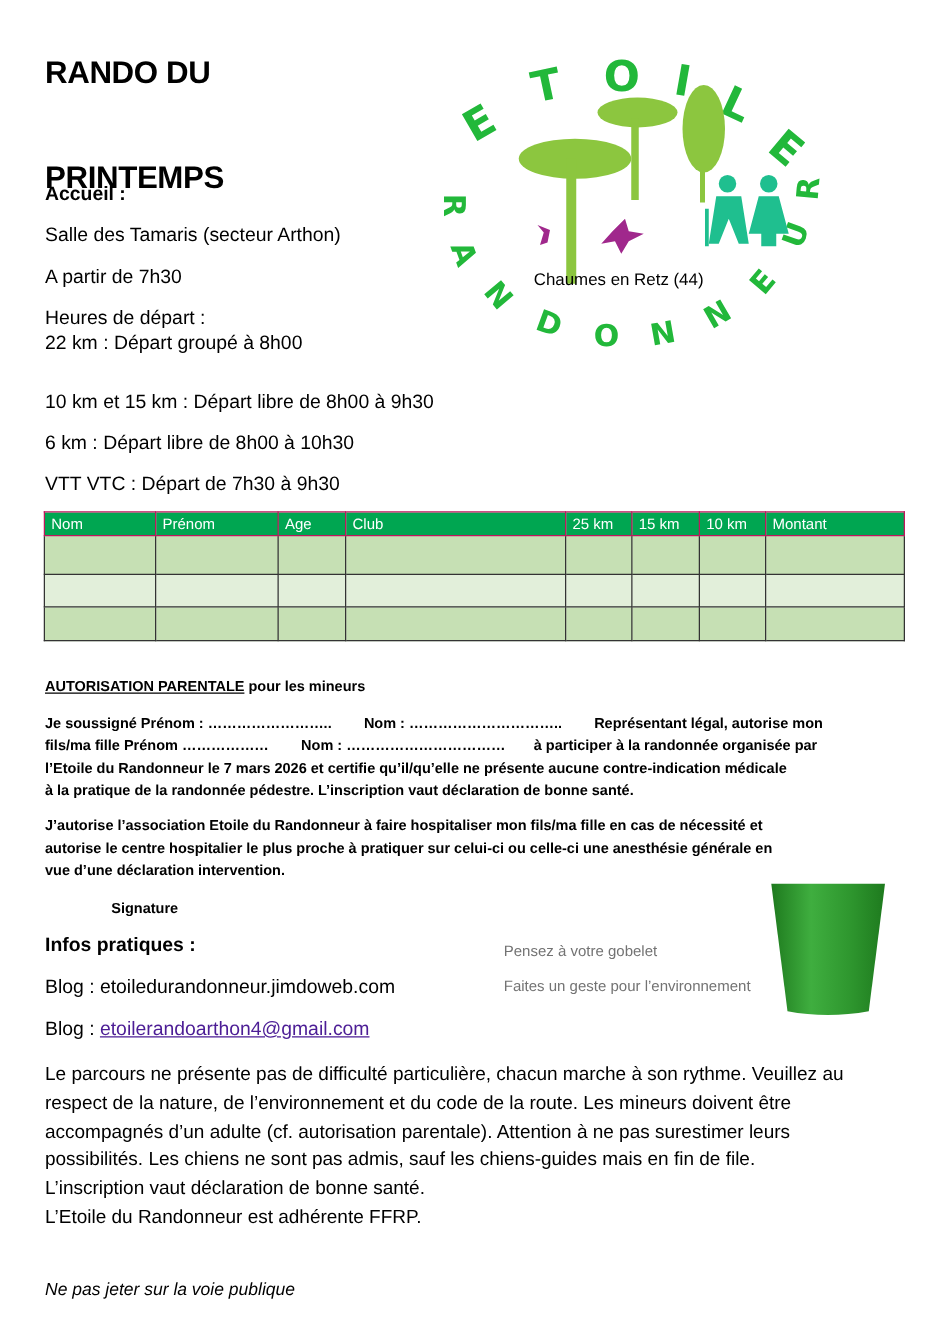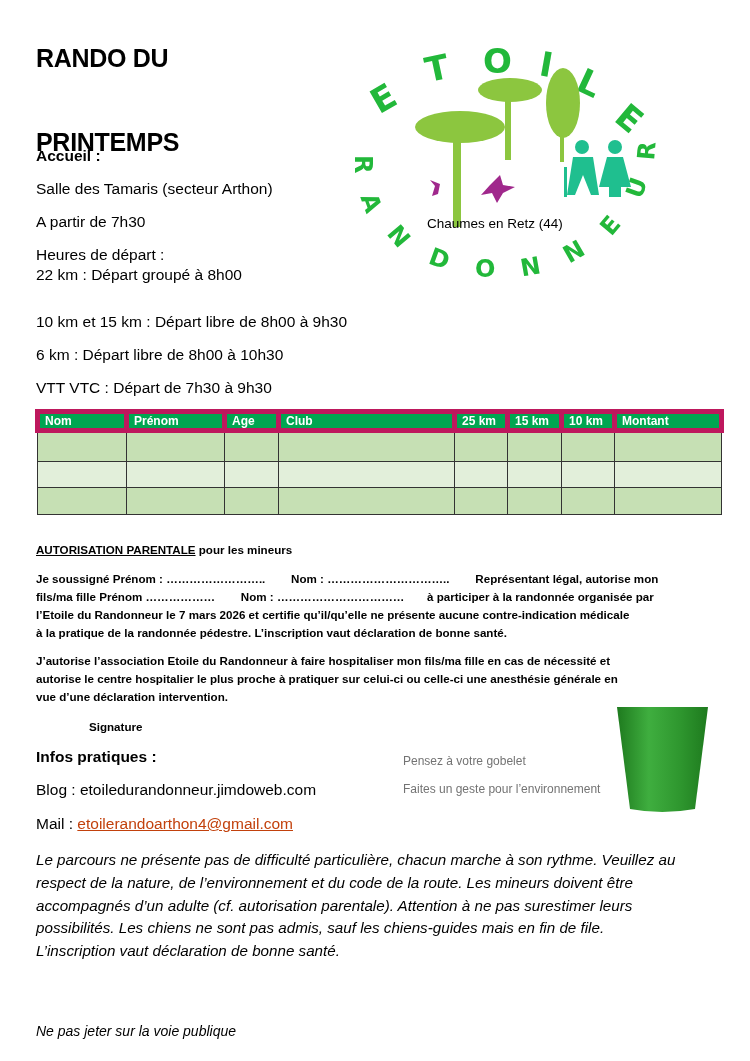--- a/index.html
+++ b/index.html
@@ -12,36 +12,36 @@
 
   .line { position: absolute; left: 36px; font-size: 15.5px; white-space: nowrap; }
   .bold { font-weight: bold; text-align: right; }
 
   
   #logo { position: absolute; left: 345px; top: 35px; width: 330px; height: 245px; }
   #logo-caption { position: absolute; left: 427px; top: 216px; font-size: 13.5px; color: #000; white-space: nowrap; }
 
   
   #reg-table { position: absolute; left: 35px; top: 409px; width: 689px; border-collapse: collapse; font-size: 12px; }
-  #reg-table th { background: #00a651; color: #fff; font-weight: bold; text-align: left; padding: 0 5px; height: 19px; border: 5px solid #be185d; }
+  #reg-table th { background: #00a651; color: #fff; font-weight: normal; text-align: left; padding: 0 5px; height: 19px; border: 1px solid #be185d; }
   #reg-table td { border: 1px solid #333; height: 29px; }
   #reg-table tr.r1 td { background: #c6e0b4; height: 31px; }
   #reg-table tr.r2 td { background: #e2efda; height: 26px; }
   #reg-table tr.r3 td { background: #c6e0b4; height: 27px; }
 
   .small { position: absolute; left: 36px; font-size: 11.6px; font-weight: bold; line-height: 18px; white-space: nowrap; }
   .u { text-decoration: underline; }
 
   .green { position: absolute; font-size: 12px; color: #737373; white-space: nowrap; }
 
   #cup { position: absolute; left: 615px; top: 705px; width: 95px; width: 95px; height: 110px; }
 
-  a.mail { color: #c2410c; text-decoration: underline; }
+  a.mail { color: #4c1d95; text-decoration: underline; }
 
-  #para { position: absolute; left: 36px; top: 849px; width: 640px; font-size: 15.2px; line-height: 22.8px; font-style: italic; }
+  #para { position: absolute; left: 36px; top: 849px; width: 640px; font-size: 15.2px; line-height: 22.8px; }
   #footer { position: absolute; left: 36px; top: 1023px; font-size: 14px; font-style: italic; }
 </style>
 </head>
 <body>
 
 <div id="t1" class="title">RANDO DU</div>
 <div id="t2" class="title">PRINTEMPS</div>
 
 <div class="line bold" style="top:147px">Accueil :</div>
 <div class="line" style="top:180px">Salle des Tamaris (secteur Arthon)</div>
@@ -152,34 +152,35 @@
 <div class="small" style="top:624px">à la pratique de la randonnée pédestre. L’inscription vaut déclaration de bonne santé.</div>
 
 <div class="small" style="top:652px">J’autorise l’association Etoile du Randonneur à faire hospitaliser mon fils/ma fille en cas de nécessité et</div>
 <div class="small" style="top:670px">autorise le centre hospitalier le plus proche à pratiquer sur celui-ci ou celle-ci une anesthésie générale en</div>
 <div class="small" style="top:688px">vue d’une déclaration intervention.</div>
 
 <div class="small" style="top:718px; left:89px">Signature</div>
 
 <div class="line bold" style="top:748px">Infos pratiques :</div>
 <div class="line" style="top:781px">Blog : etoiledurandonneur.jimdoweb.com</div>
-<div class="line" style="top:815px"><span>Mail : </span><a class="mail">etoilerandoarthon4@gmail.com</a></div>
+<div class="line" style="top:815px"><span>Blog : </span><a class="mail">etoilerandoarthon4@gmail.com</a></div>
 
 <div class="green" style="left:403px; top:754px">Pensez à votre gobelet</div>
 <div class="green" style="left:403px; top:782px">Faites un geste pour l’environnement</div>
 
 <svg id="cup" viewBox="0 0 95 110">
   <defs>
     <linearGradient id="cupg" x1="0" x2="1" y1="0" y2="0">
       <stop offset="0" stop-color="#1e7a1e"></stop>
       <stop offset="0.35" stop-color="#3fae3f"></stop>
       <stop offset="0.7" stop-color="#2e962e"></stop>
       <stop offset="1" stop-color="#1e7a1e"></stop>
     </linearGradient>
   </defs>
   <path d="M2 2 L93 2 L80 104 Q47 110 15 104 Z" fill="url(#cupg)"></path>
 </svg>
 
 <div id="para">
   <span>Le parcours ne présente pas de difficulté particulière, chacun marche à son rythme. Veuillez au respect de la nature, de l’environnement et du code de la route. Les mineurs doivent être accompagnés d’un adulte (cf. autorisation parentale). Attention à ne pas surestimer leurs possibilités. Les chiens ne sont pas admis, sauf les chiens-guides mais en fin de file. L’inscription vaut déclaration de bonne santé.</span><br>
+  <span>L’Etoile du Randonneur est adhérente FFRP.</span>
 </div>
 
 <div id="footer">Ne pas jeter sur la voie publique</div>
 
 </body></html>

